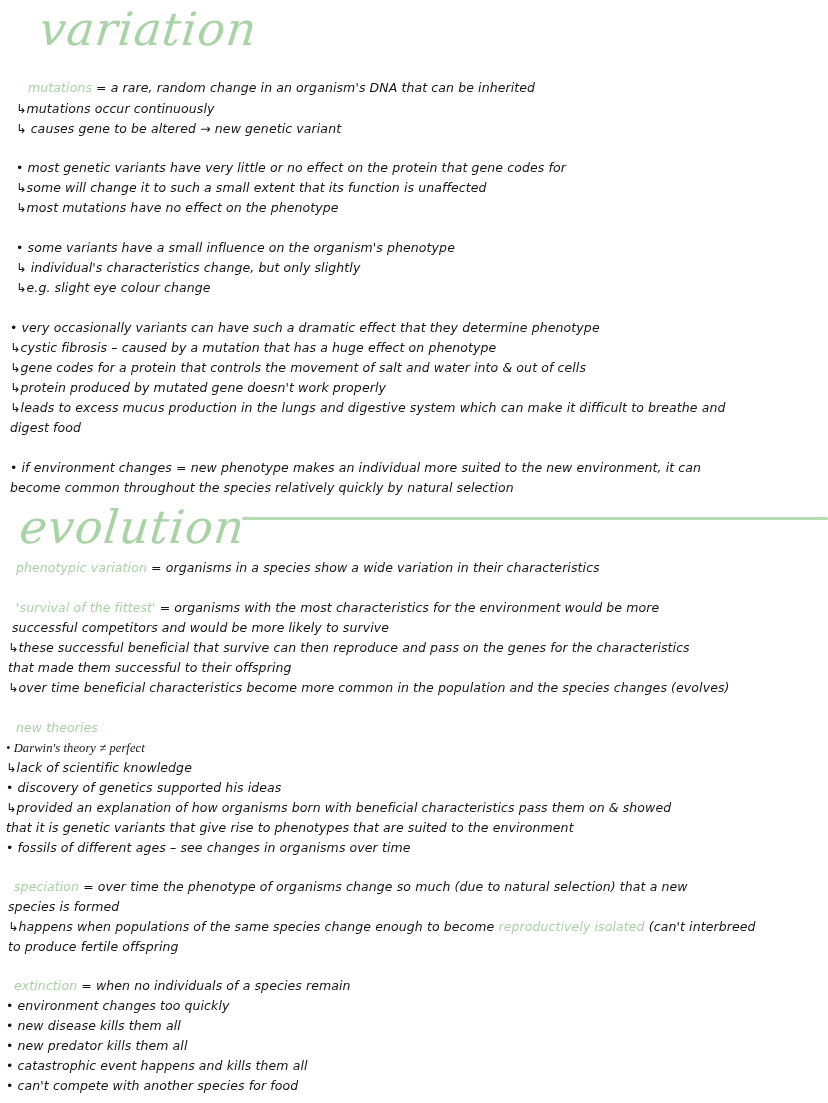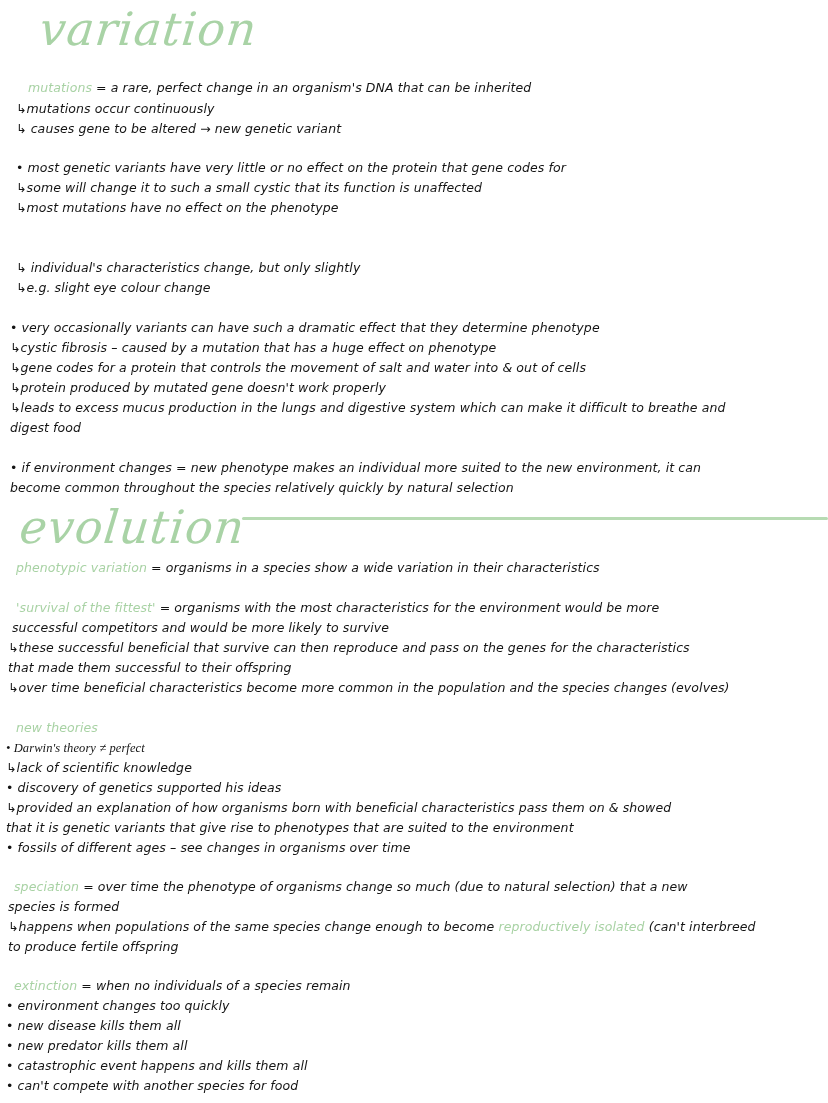--- a/index.html
+++ b/index.html
@@ -53,29 +53,30 @@
   </style>
 </head>
 <body>
 
 <div class="page">
 
   <div class="heading" style="left:40px; top:6px;">variation</div>
 
   <div class="line" style="left:28px; top:78px;">
     <span class="term">mutations</span>
-    <span>= a rare, perfect change in an organism's DNA that can be inherited</span>
+    <span>= a rare, random change in an organism's DNA that can be inherited</span>
   </div>
   <div class="line" style="left:16px; top:99px;">↳mutations occur continuously</div>
   <div class="line" style="left:16px; top:158px;">• most genetic variants have very little or no effect on the protein that gene codes for</div>
 
   <div class="line" style="left:16px; top:119px;">↳ causes gene to be altered → new genetic variant</div>
-  <div class="line" style="left:16px; top:178px;">↳some will change it to such a small cystic that its function is unaffected</div>
+  <div class="line" style="left:16px; top:178px;">↳some will change it to such a small extent that its function is unaffected</div>
   <div class="line" style="left:16px; top:198px;">↳most mutations have no effect on the phenotype</div>
 
+  <div class="line" style="left:16px; top:238px;">• some variants have a small influence on the organism's phenotype</div>
   <div class="line" style="left:16px; top:258px;">↳ individual's characteristics change, but only slightly</div>
   <div class="line" style="left:16px; top:278px;">↳e.g. slight eye colour change</div>
 
   <div class="line" style="left:10px; top:318px;">• very occasionally variants can have such a dramatic effect that they determine phenotype</div>
   <div class="line" style="left:10px; top:338px;">↳cystic fibrosis – caused by a mutation that has a huge effect on phenotype</div>
   <div class="line" style="left:10px; top:358px;">↳gene codes for a protein that controls the movement of salt and water into &amp; out of cells</div>
   <div class="line" style="left:10px; top:378px;">↳protein produced by mutated gene doesn't work properly</div>
   <div class="line" style="left:10px; top:398px;">↳leads to excess mucus production in the lungs and digestive system which can make it difficult to breathe and</div>
   <div class="line" style="left:10px; top:418px;">digest food</div>
 

